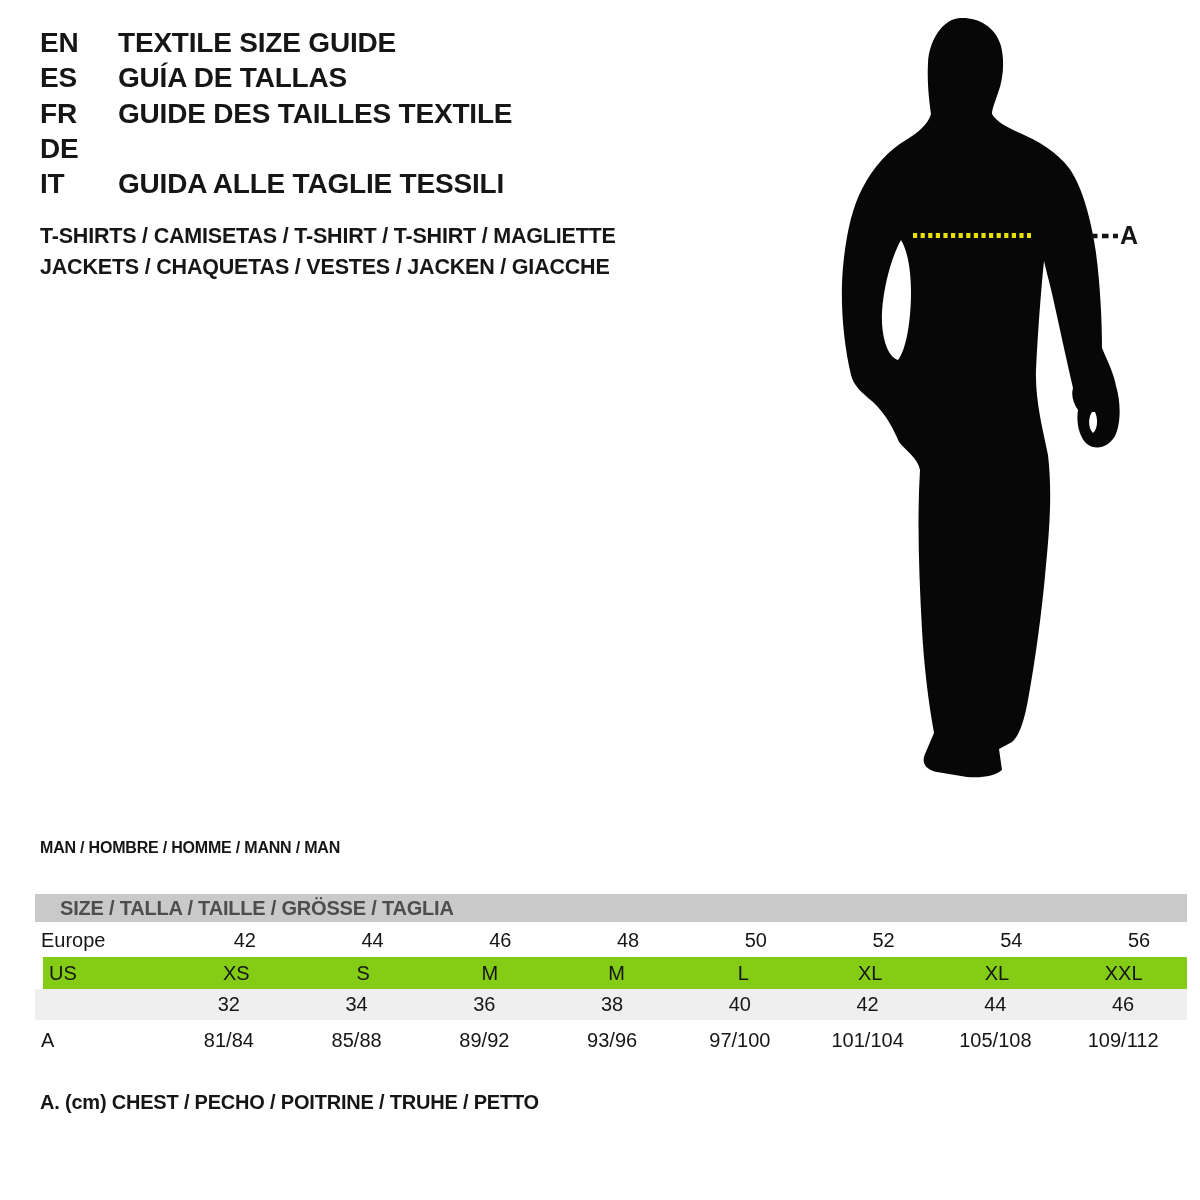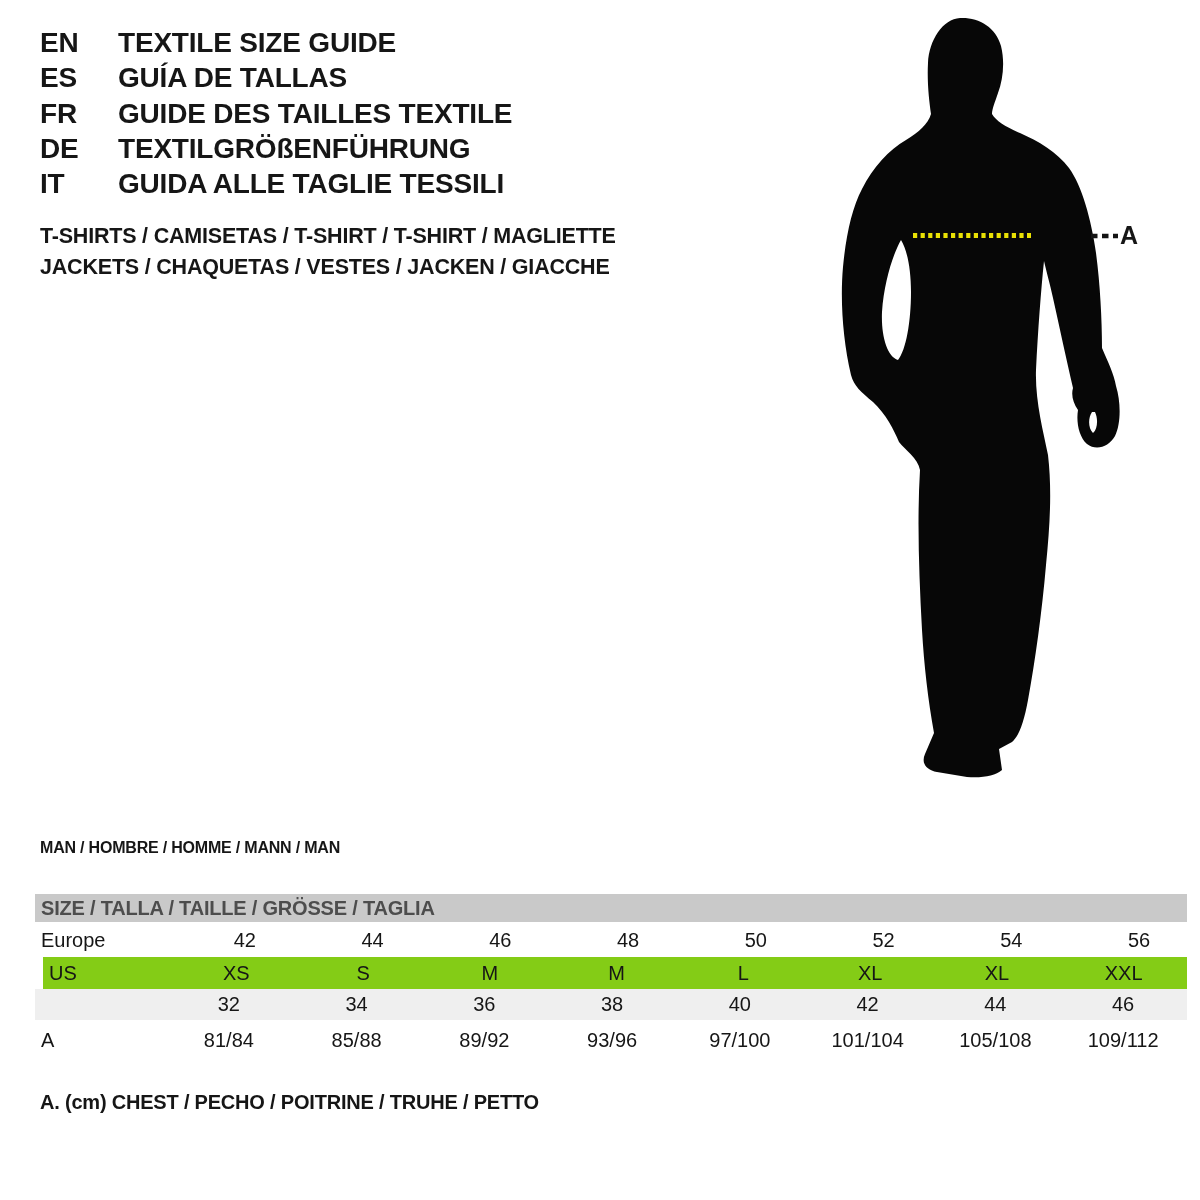--- a/index.html
+++ b/index.html
@@ -43,21 +43,21 @@
   .section-title {
     position: absolute; left: 40px; top: 839px;
     margin: 0; font-weight: 700; font-size: 16px; letter-spacing: -0.2px;
   }
 
   
   .size-table { position: absolute; left: 35px; top: 894px; width: 1152px; font-size: 20px; }
   .thead {
     background: #c9c9c9; color: #4d4d4d;
     font-weight: 700; letter-spacing: -0.2px;
-    height: 28px; line-height: 29px; padding-left: 6px;
+    height: 28px; line-height: 29px; padding-left: 25px;
   }
   .trow { display: grid; grid-template-columns: 130px repeat(8, 1fr); }
   .trow .cell { text-align: center; white-space: nowrap; }
   .trow .rlabel { text-align: left; padding-left: 6px; }
   .row-europe { height: 35px; line-height: 37px; gap: 32px; }
   .row-us     { height: 32px; line-height: 33px; background: #84cc16; margin-left: 8px; }
   .row-num    { height: 31px; line-height: 30px; background: #efefef; }
   .row-a      { height: 36px; line-height: 40px; }
 
   
@@ -79,21 +79,20 @@
     <div class="lang-row">
       <span class="lang-code">ES</span>
       <span class="lang-label">GUÍA DE TALLAS</span>
     </div>
     <div class="lang-row">
       <span class="lang-code">FR</span>
       <span class="lang-label">GUIDE DES TAILLES TEXTILE</span>
     </div>
     <div class="lang-row">
       <span class="lang-code">DE</span>
-      <span class="lang-label">TEXTILGRÖßENFÜHRUNG</span>
     </div>
     <div class="lang-row">
       <span class="lang-code">IT</span>
       <span class="lang-label">GUIDA ALLE TAGLIE TESSILI</span>
     </div>
   </section>
 
   <section class="categories">
     <div>T-SHIRTS / CAMISETAS / T-SHIRT / T-SHIRT / MAGLIETTE</div>
     <div>JACKETS / CHAQUETAS / VESTES / JACKEN / GIACCHE</div>

